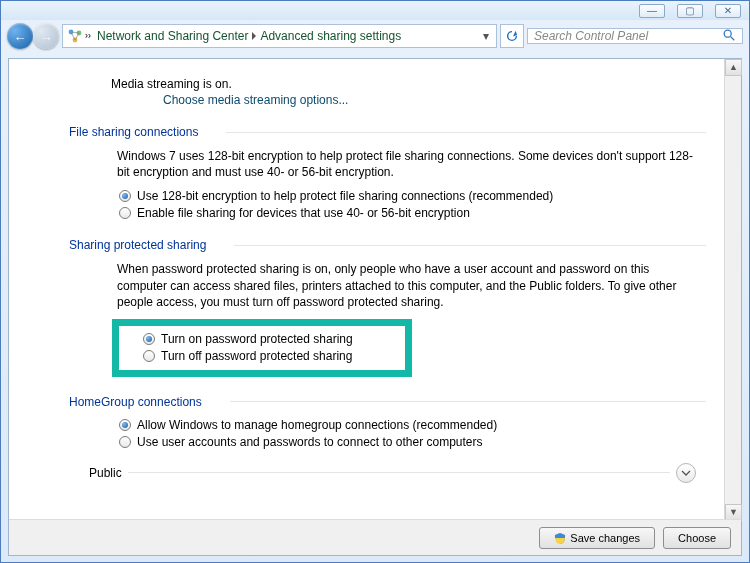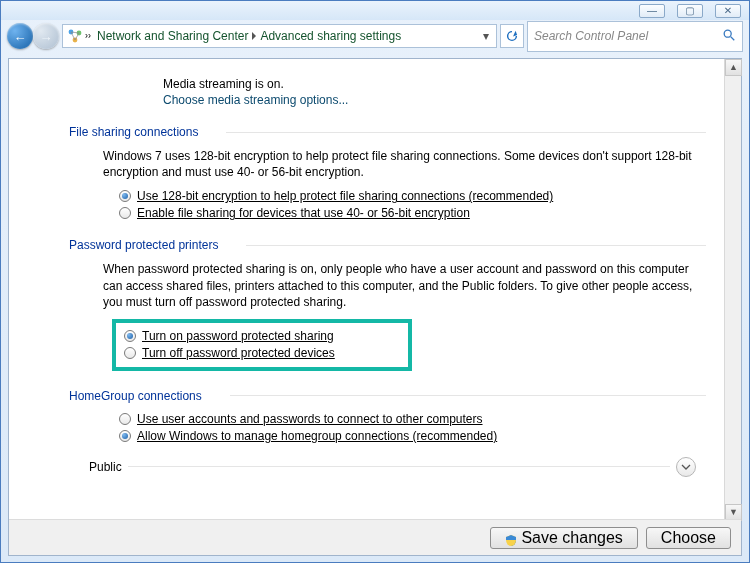--- a/index.html
+++ b/index.html
@@ -95,21 +95,21 @@
   }
   .refresh {
     width: 24px; height: 24px;
     background: #fff;
     border: 1px solid #abc1d9;
     display: flex; align-items: center; justify-content: center;
     color: #1e6fc0;
     font-size: 13px;
   }
   .search {
-    width: 216px; height: 31px;
+    width: 216px; height: 16px;
     background: #fff;
     border: 1px solid #abc1d9;
     display: flex; align-items: center;
     padding: 0 6px;
     color: #888;
     font-style: italic;
   }
   .search-icon {
     margin-left: auto;
     color: #3a7ac0;
@@ -149,49 +149,48 @@
     margin: 18px 0 9px 0;
     display: flex; align-items: center; gap: 22px;
   }
   .section-hdr .divider {
     flex: 1;
     height: 1px;
     background: #e5e5e5;
     margin-left: 6px;
   }
   .para {
-    margin: 0 10px 9px 34px;
+    margin: 0 10px 9px 48px;
     color: #000;
     line-height: 1.35;
   }
   .radio-row {
     display: flex; align-items: center;
     margin: 3px 0 3px 50px;
     gap: 6px;
-    text-decoration: underline;
   }
   .radio {
     width: 12px; height: 12px;
     border-radius: 50%;
     border: 1px solid #7a7a7a;
     background: linear-gradient(to bottom,#fff,#e9e9e9);
     position: relative;
     flex-shrink: 0;
   }
   .radio.selected::after {
     content: '';
     position: absolute;
     left: 2px; top: 2px;
     width: 6px; height: 6px;
     border-radius: 50%;
     background: radial-gradient(circle at 30% 30%, #7fb9ef, #1b5fa6);
   }
   .highlight-box {
-    border: 4px solid #14b8a6;
-    padding: 3px 8px 4px 6px;
+    border: 7px solid #14b8a6;
+    padding: 3px 8px 4px 22px;
     margin: 6px 0 6px 43px;
     width: 300px;
   }
   .highlight-box .radio-row { margin-left: 2px; }
   .link { color: #0c4a6e; cursor: pointer; }
   .expand-row {
     display: flex; align-items: center;
     margin: 14px 0 0 20px;
   }
   .expand-row .label { color: #000; }
@@ -217,29 +216,29 @@
     display: flex; align-items: center; justify-content: flex-end;
     padding: 0 10px; gap: 8px;
   }
   .btn {
     height: 22px;
     padding: 0 14px;
     border: 1px solid #8e8e8e;
     background: linear-gradient(to bottom,#f7f7f7,#e1e1e1);
     border-radius: 3px;
     display: flex; align-items: center; gap: 4px;
-    font-size: 16px;
+    font-size: 11px;
     color: #000;
   }
   .shield {
     width: 12px; height: 12px;
     display: inline-block;
   }
   .top-line {
-    margin-left: 94px;
+    margin-left: 42px;
     margin-bottom: 2px;
   }
   .top-link { margin-left: 94px; }
 </style>
 </head>
 <body>
 
 <div class="window">
 
   <div class="titlebar">
@@ -302,46 +301,46 @@
       <div class="radio-row">
         <span class="radio selected"></span>
         <span>Use 128-bit encryption to help protect file sharing connections (recommended)</span>
       </div>
       <div class="radio-row">
         <span class="radio"></span>
         <span>Enable file sharing for devices that use 40- or 56-bit encryption</span>
       </div>
 
       <div class="section-hdr">
-        <span>Password protected printers</span>
+        <span>Sharing protected sharing</span>
         <span class="divider"></span>
       </div>
       <div class="para">When password protected sharing is on, only people who have a user account and password on this computer can access shared files, printers attached to this computer, and the Public folders. To give other people access, you must turn off password protected sharing.</div>
       <div class="highlight-box">
         <div class="radio-row">
           <span class="radio selected"></span>
           <span>Turn on password protected sharing</span>
         </div>
         <div class="radio-row">
           <span class="radio"></span>
-          <span>Turn off password protected devices</span>
+          <span>Turn off password protected sharing</span>
         </div>
       </div>
 
       <div class="section-hdr">
         <span>HomeGroup connections</span>
         <span class="divider"></span>
       </div>
       <div class="radio-row">
+        <span class="radio selected"></span>
+        <span>Allow Windows to manage homegroup connections (recommended)</span>
+      </div>
+      <div class="radio-row">
         <span class="radio"></span>
         <span>Use user accounts and passwords to connect to other computers</span>
-      </div>
-      <div class="radio-row">
-        <span class="radio selected"></span>
-        <span>Allow Windows to manage homegroup connections (recommended)</span>
       </div>
 
       <div class="expand-row">
         <span class="label">Public</span>
         <span class="divider"></span>
         <span class="chev-btn">
           <svg width="10" height="10" viewBox="0 0 10 10">
               <path d="M1 3 L5 7 L9 3" fill="none" stroke="#555" stroke-width="1.3"></path>
             </svg>
         </span>

